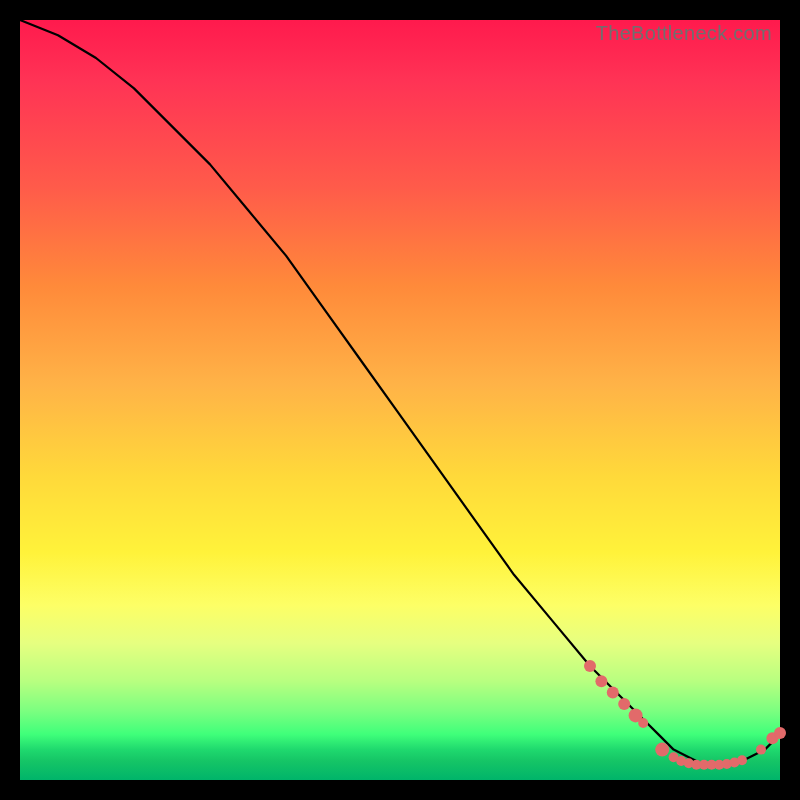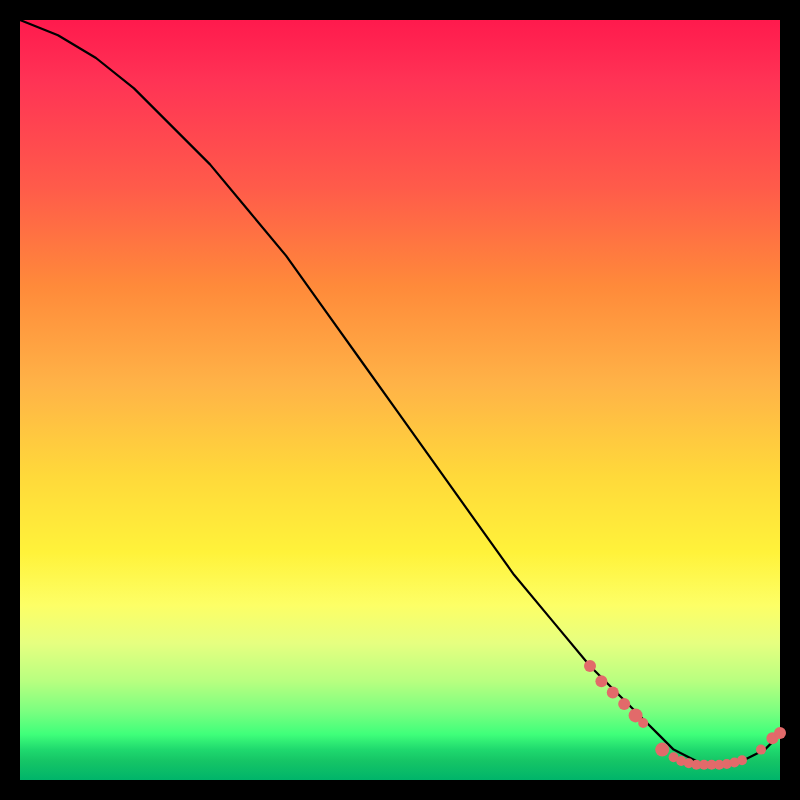--- a/index.html
+++ b/index.html
@@ -67,20 +67,21 @@
     height: 760px;
     overflow: visible;
   }
 </style>
 </head>
 <body>
 
 <div class="frame">
   <div class="plot">
     <div class="gradient-bg"></div>
+    <div class="watermark">TheBottleneck.com</div>
     <svg class="curve" viewBox="0 0 760 760">
       <path id="curve-path" fill="none" stroke="#000" stroke-width="2.2" stroke-linejoin="round" stroke-linecap="round" d="M0.0 0.0 L38.0 15.2 L76.0 38.0 L114.0 68.4 L152.0 106.4 L190.0 144.4 L228.0 190.0 L266.0 235.6 L304.0 288.8 L342.0 342.0 L380.0 395.2 L418.0 448.4 L456.0 501.6 L494.0 554.8 L532.0 600.4 L570.0 646.0 L608.0 684.0 L623.2 699.2 L638.4 714.4 L653.6 729.6 L668.8 737.2 L684.0 744.8 L699.2 744.8 L714.4 744.8 L729.6 737.2 L744.8 729.6 L760.0 714.4 "></path>
       <g id="markers">
           <circle cx="570.0" cy="646.0" r="6" fill="#e26a6a"></circle>
           <circle cx="581.4" cy="661.2" r="6" fill="#e26a6a"></circle>
           <circle cx="592.8" cy="672.6" r="6" fill="#e26a6a"></circle>
           <circle cx="604.2" cy="684.0" r="6" fill="#e26a6a"></circle>
           <circle cx="615.6" cy="695.4" r="7" fill="#e26a6a"></circle>
           <circle cx="623.2" cy="703.0" r="5" fill="#e26a6a"></circle>
           <circle cx="642.2" cy="729.6" r="7" fill="#e26a6a"></circle>

